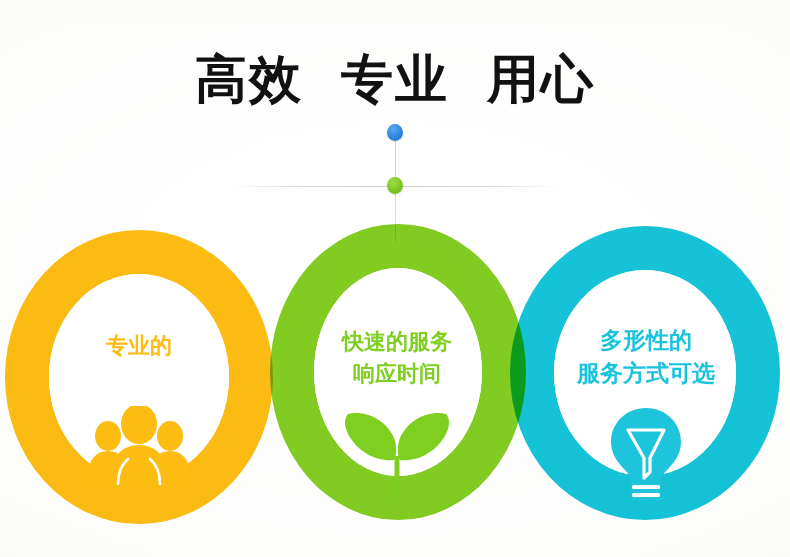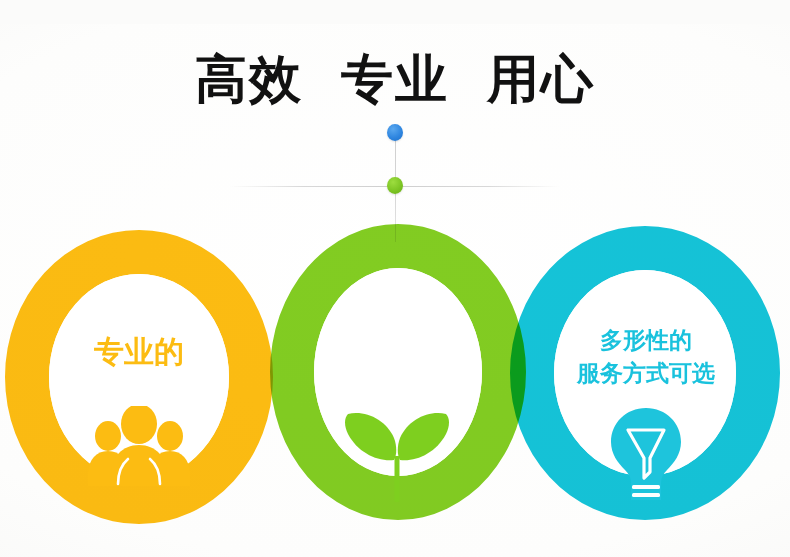--- a/index.html
+++ b/index.html
@@ -109,21 +109,21 @@
   }
   .disc-1{ left:49px;  top:250px; width:180px; height:206px; }
   .disc-2{ left:314px; top:244px; width:168px; height:208px; }
   .disc-3{ left:554px; top:246px; width:182px; height:206px; }
 
   
   .card-text{
     position:absolute;
     text-align:center;
     font-weight:700;
-    font-size:30px;
+    font-size:22px;
     line-height:1.45;
     white-space:nowrap;
     user-select:none;
   }
   .card-text .line{ display:block; }
   .t1{ left:0;   top:306px; width:278px; color:#fcbc12; }
   .t2{ left:266px; top:302px; width:262px; color:#7ecf1f; }
   .t3{ left:500px; top:300px; width:292px; color:#19c2dd; font-size:23px; }
 
   
@@ -199,19 +199,23 @@
         <rect x="28" y="77" width="28" height="4" rx="1.5"></rect>
         <rect x="28" y="85" width="28" height="4" rx="1.5"></rect>
       </g>
     </svg>
   </div>
 
   <div class="card-text t1">
     <span class="line">专业的</span>
   </div>
 
+  <div class="card-text t2">
+    <span class="line">快速的服务</span>
+    <span class="line">响应时间</span>
+  </div>
 
   <div class="card-text t3">
     <span class="line">多形性的</span>
     <span class="line">服务方式可选</span>
   </div>
 
 </div>
 
 </body></html>

